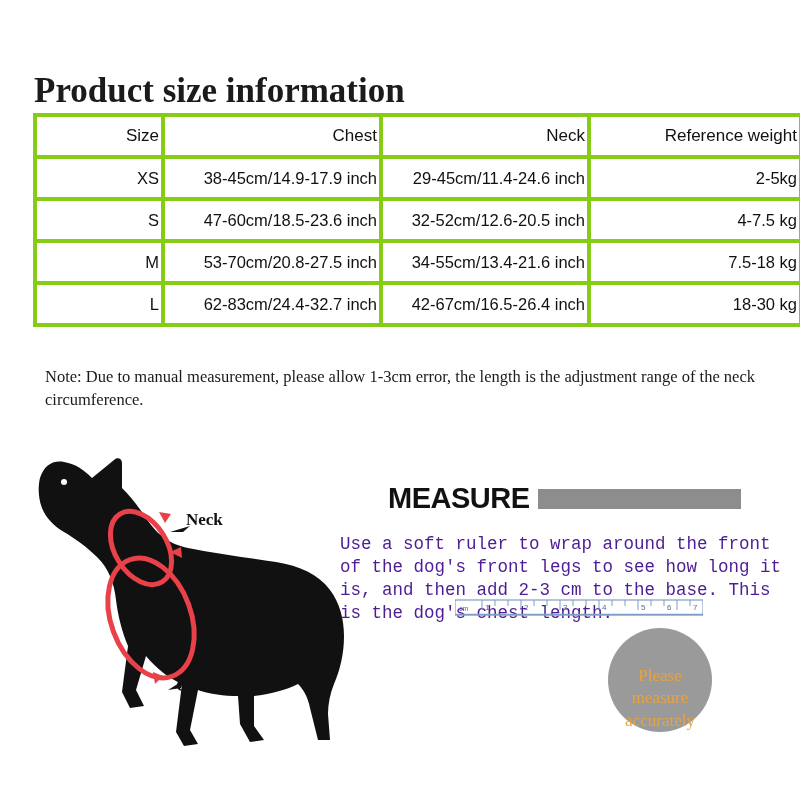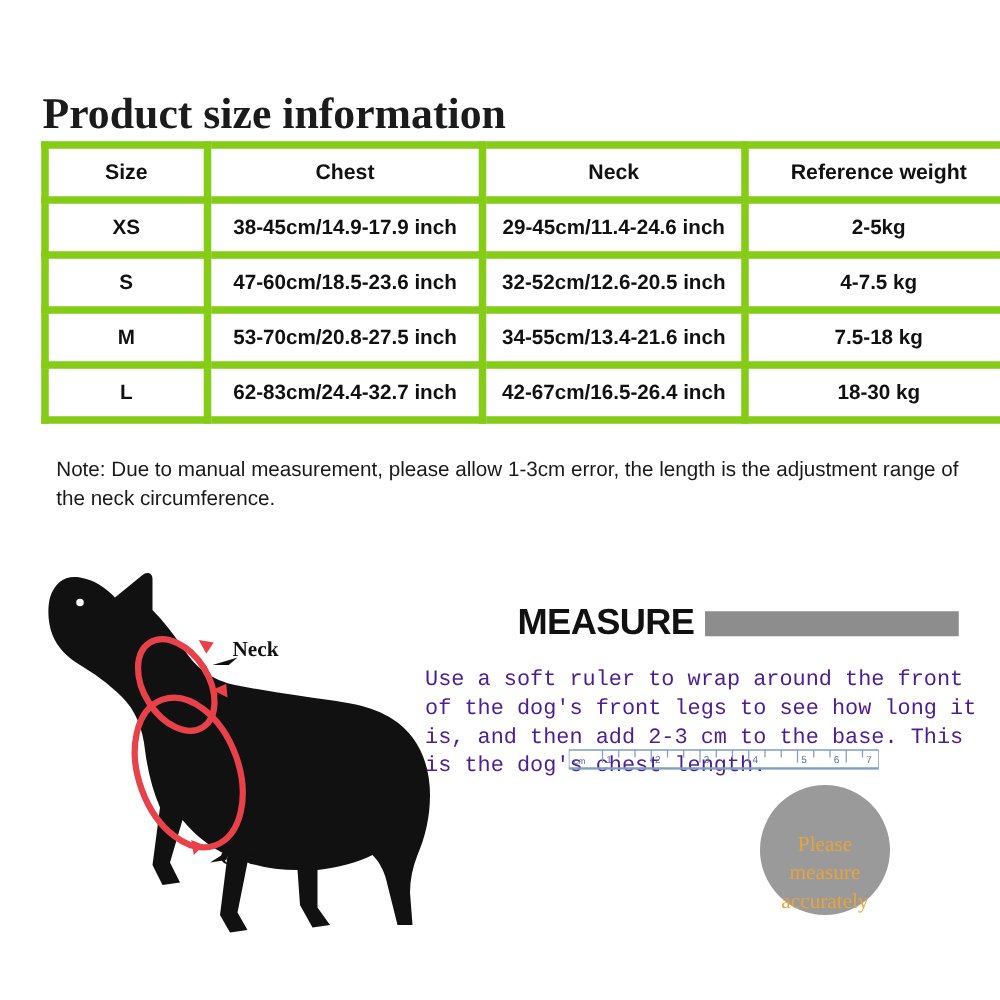--- a/index.html
+++ b/index.html
@@ -39,23 +39,23 @@
     position: absolute;
     left: 33px;
     top: 113px;
     width: 734px;
     border-collapse: collapse;
     table-layout: fixed;
     font-family: "Liberation Sans", sans-serif;
   }
   .size-table th,
   .size-table td {
-    border: 6px solid #84cc16;
-    text-align: center;
-    font-weight: bold;
+    border: 4px solid #84cc16;
+    text-align: right;
+    font-weight: normal;
     color: #111;
     height: 38px;
     padding: 0 2px;
     font-size: 16.5px;
     white-space: nowrap;
     overflow: hidden;
   }
   .size-table th {
     font-size: 17px;
   }
@@ -63,21 +63,21 @@
   .col-chest  { width: 210px; }
   .col-neck   { width: 200px; }
   .col-weight { width: 204px; }
 
   
   .note {
     position: absolute;
     left: 45px;
     top: 348px;
     width: 730px;
-    font-family: Liberation Sans, sans-serif;
+    font-family: Liberation Serif, serif;
     font-size: 16.5px;
     line-height: 1.45;
     color: #1a1a1a;
   }
 
   
   .lower {
     position: absolute;
     left: 0;
     top: 430px;
@@ -115,21 +115,20 @@
   }
 
   
   .measure-head {
     position: absolute;
     left: 388px;
     top: 482px;
     display: flex;
     align-items: center;
     gap: 0px;
-    margin-left: 26px;
   }
   .measure-word {
     font-family: "Liberation Sans", sans-serif;
     font-size: 29px;
     font-weight: bold;
     letter-spacing: -0.5px;
     color: #111;
   }
   .measure-bar {
     width: 203px;

